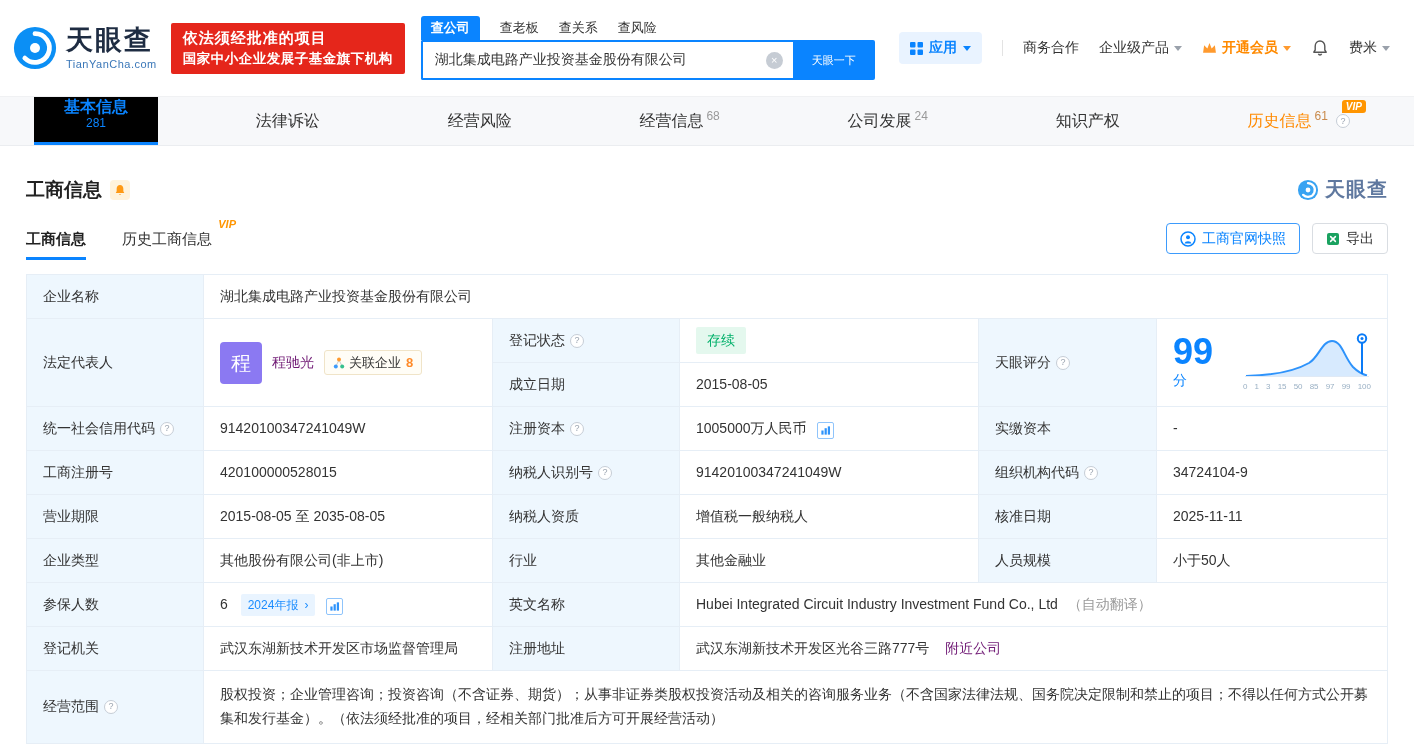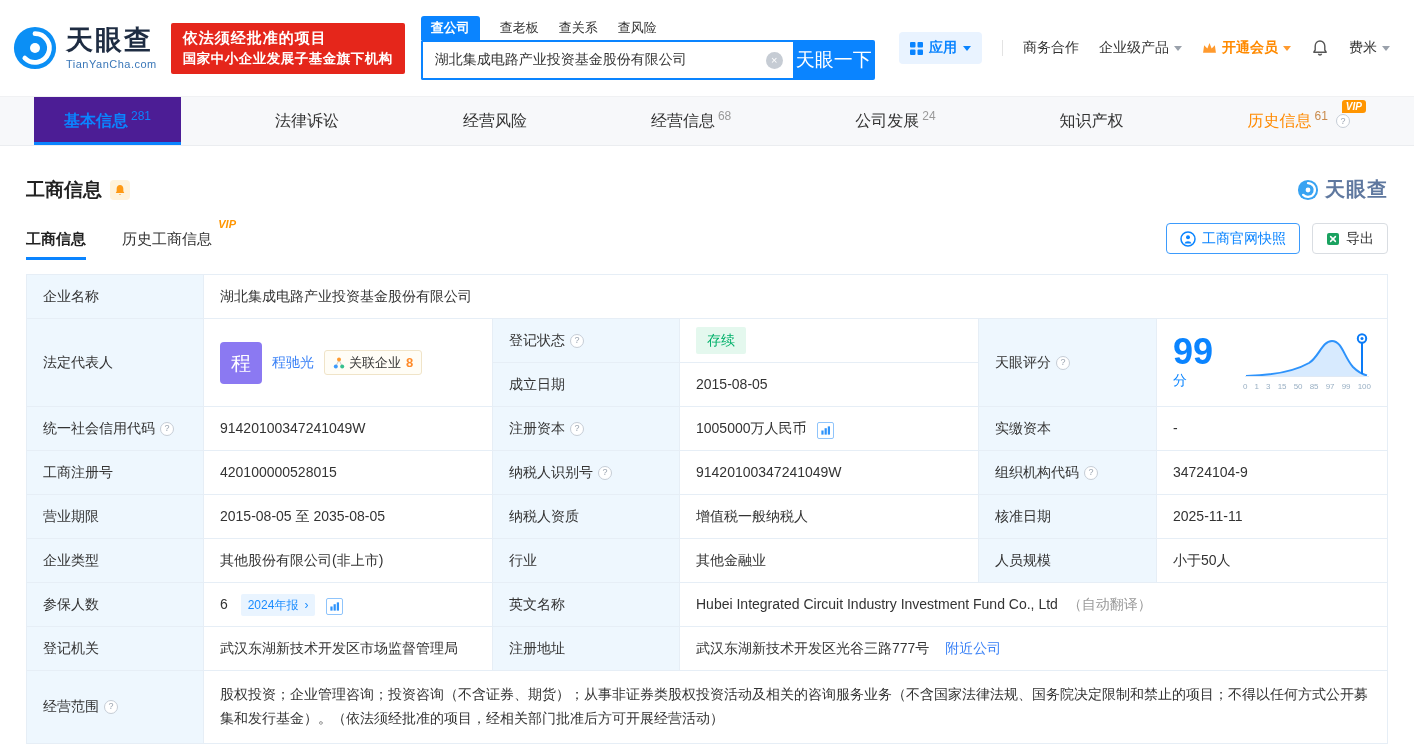--- a/index.html
+++ b/index.html
@@ -23,21 +23,21 @@
   .search-tabs { display:flex; align-items:flex-end; gap:20px; height:24px; }
   .stab { font-size:13px; color:#333; cursor:pointer; padding-bottom:3px; }
   .stab.active { background:#0a84ff; color:#fff; padding:3px 10px; border-radius:3px 3px 0 0; font-weight:600; }
   .search-row { display:flex; }
   .search-box { position:relative; width:372px; height:40px; border:2px solid #0a84ff; border-right:none;
     border-radius:2px 0 0 2px; display:flex; align-items:center; background:#fff; }
   .search-box input { border:none; outline:none; flex:1; font-size:14px; color:#333; padding:0 32px 0 12px;
     font-family:inherit; background:transparent; }
   .clear-btn { position:absolute; right:10px; width:17px; height:17px; border-radius:50%; background:#c6ccd4;
     color:#fff; font-size:11px; display:flex; align-items:center; justify-content:center; cursor:pointer; }
-  .search-btn { width:82px; height:40px; background:#0a84ff; color:#fff; border:none; font-size:19px;
+  .search-btn { width:82px; height:40px; background:#0a84ff; color:#fff; border:none; font-size:11px;
     border-radius:0 2px 2px 0; cursor:pointer; font-family:inherit; }
 
   .top-spacer { flex:1; }
   .top-nav { display:flex; align-items:center; gap:20px; font-size:14px; color:#333; }
   .app-chip { display:flex; align-items:center; gap:6px; background:#e9f3ff; color:#0a84ff; padding:7px 11px;
     border-radius:4px; cursor:pointer; font-weight:600; }
   .nav-divider { width:1px; height:16px; background:#e3e3e3; }
   .nav-item { display:flex; align-items:center; gap:5px; cursor:pointer; white-space:nowrap; }
   .nav-item.vip { color:#ff8a00; font-weight:600; }
   .caret { width:0; height:0; border-left:4px solid transparent; border-right:4px solid transparent;
@@ -45,21 +45,21 @@
   .caret.blue { border-top-color:#0a84ff; }
   .caret.orange { border-top-color:#ff9a2e; }
   .bell-wrap { display:flex; align-items:center; cursor:pointer; }
 
   
   .main-tabs { height:50px; background:#f7f8fa; border-top:1px solid #f0f1f3; border-bottom:1px solid #ebedf0;
     display:flex; justify-content:space-between; padding:0 34px; }
   .mtab { position:relative; display:flex; align-items:center; padding:0 30px; font-size:16px; color:#333;
     cursor:pointer; gap:3px; }
   .mtab-count { font-size:12px; color:#999; transform:translateY(-5px); }
-  .mtab.active { color:#0a84ff; font-weight:700; background:#4c1d95; }
+  .mtab.active { color:#0a84ff; font-weight:700; background:#000000;flex-direction:column; }
   .mtab.active::after { content:""; position:absolute; left:0; right:0; bottom:0; height:3px; background:#0a84ff; }
   .mtab.active .mtab-count { color:#0a84ff; font-weight:400; }
   .mtab.history { color:#ff8a00; }
   .mtab.history .mtab-count { color:#c98a4b; }
   .vip-chip { position:absolute; top:3px; right:14px; font-size:10px; font-weight:700; font-style:italic;
     color:#fff; background:#ff9500; border-radius:3px 3px 3px 0; padding:0 4px; line-height:13px; }
   .q-icon { display:inline-flex; align-items:center; justify-content:center; width:14px; height:14px;
     border:1px solid #c6cdd6; border-radius:50%; color:#9aa4b0; font-size:9px; margin-left:5px; cursor:pointer;
     background:#fff; flex:none; }
 
@@ -90,21 +90,21 @@
   .info-table { width:100%; border-collapse:collapse; margin-top:14px; table-layout:fixed; font-size:14px; }
   .info-table td { border:1px solid #e6eef6; height:44px; padding:0 16px; vertical-align:middle; color:#333;
     line-height:1.5; overflow:hidden; }
   .info-table td.lbl { background:#eef7fe; color:#333; }
   .info-table td.tall { height:auto; padding:12px 16px; line-height:1.7; }
   .lbl-inner { display:flex; align-items:center; }
 
   .rep-wrap { display:flex; align-items:center; gap:10px; }
   .avatar { width:42px; height:42px; border-radius:4px; background:#8b79f2; color:#fff; font-size:20px;
     display:flex; align-items:center; justify-content:center; cursor:pointer; flex:none; }
-  .link { color:#3b82f6; cursor:pointer; }
+  .link { color:#701a75; cursor:pointer; }
   .rel-badge { display:inline-flex; align-items:center; gap:4px; border:1px solid #f0e4c8; background:#fffdf6;
     border-radius:3px; padding:2px 8px; font-size:13px; color:#333; cursor:pointer; white-space:nowrap;text-align:center; }
   .rel-count { color:#ff8b2a; font-weight:700; margin-left:1px; }
 
   .status-badge { display:inline-block; background:#e4f8ee; color:#00b06a; font-size:14px; padding:3px 11px;
     border-radius:2px; }
 
   .mini-icon { display:inline-flex; align-items:center; justify-content:center; width:17px; height:17px;
     border:1px solid #8fc4fb; border-radius:2px; margin-left:7px; vertical-align:-3px; cursor:pointer; background:#fff; }
   .report-badge { display:inline-flex; align-items:center; gap:6px; background:#e9f4ff; color:#1a8cff;

